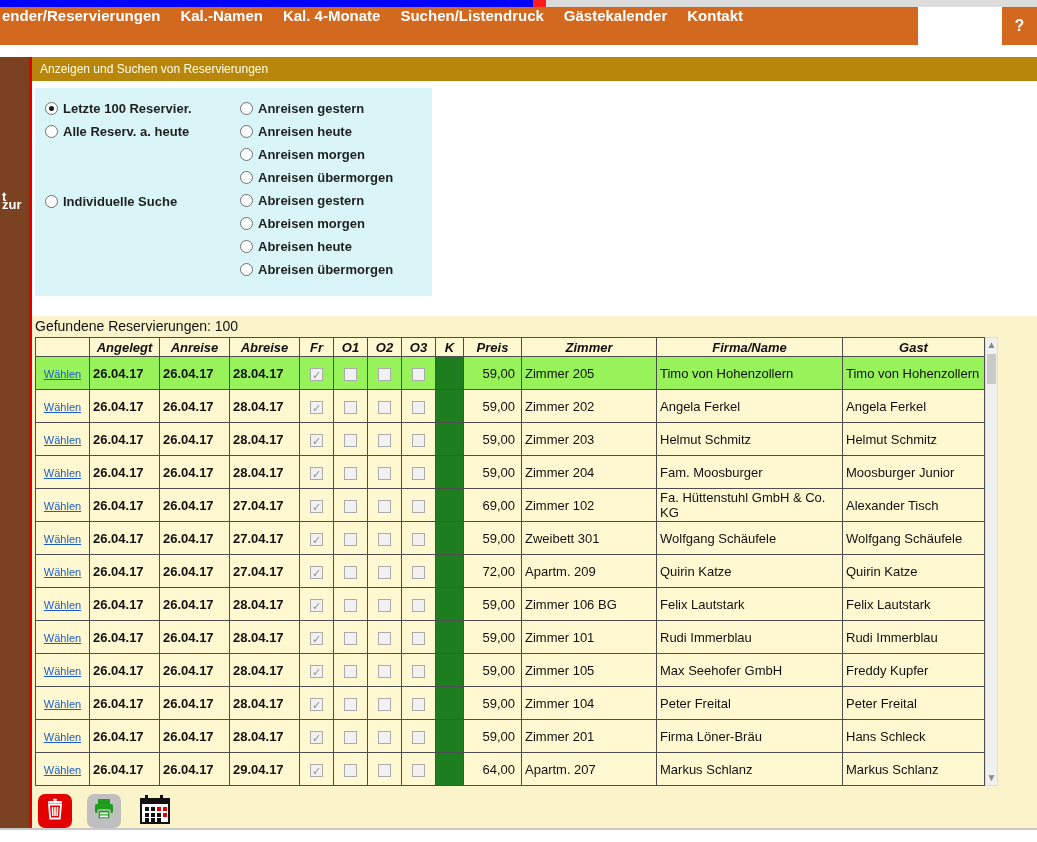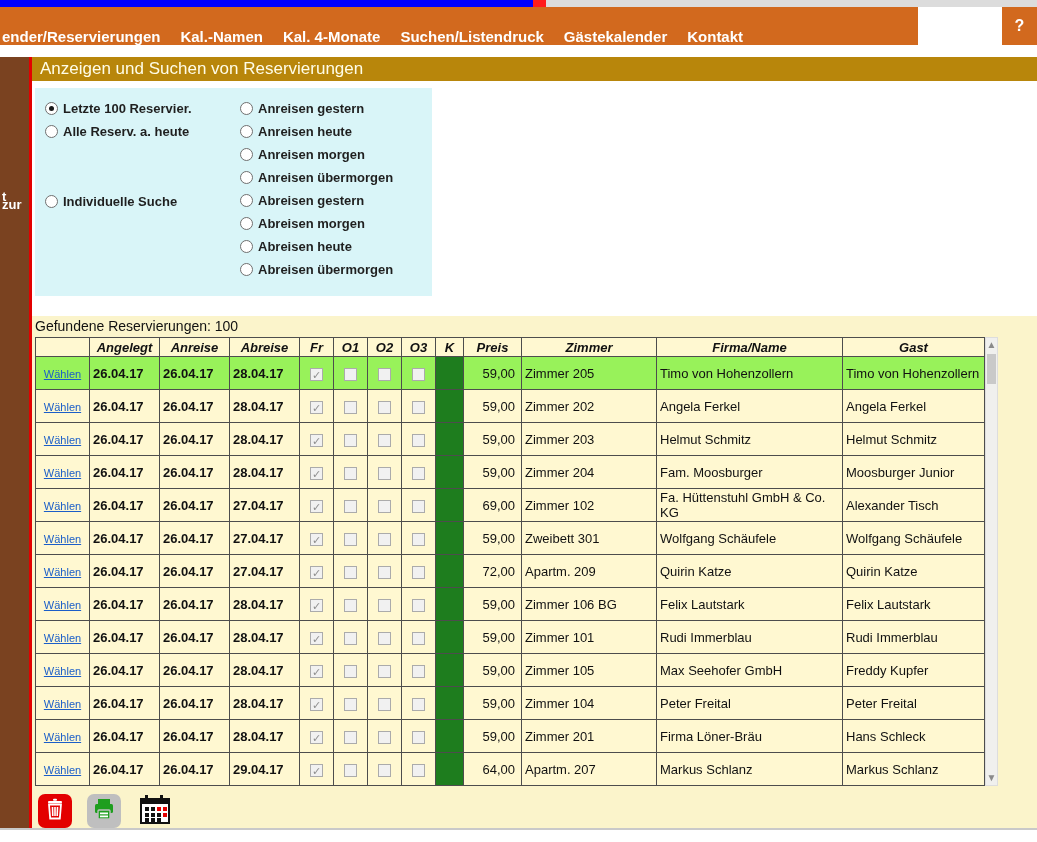--- a/index.html
+++ b/index.html
@@ -7,37 +7,37 @@
     font-family:"Liberation Sans", sans-serif; }
 
   
   .top-strip { height:7px; display:flex; }
   .top-strip .seg-blue { width:533px; background:var(--top_blue); }
   .top-strip .seg-red  { width:13px;  background:var(--top_red); }
   .top-strip .seg-gray { flex:1;      background:var(--top_gray); }
 
   
   .menubar { height:38px; display:flex; background:#fff; }
-  .menu-main { width:918px; background:var(--menu_orange); display:flex; align-items:flex-end; }
+  .menu-main { width:918px; background:var(--menu_orange); display:flex; align-items:flex-start; }
   .menu-item { color:#fff; font-weight:bold; font-size:15px; padding:0 10px; white-space:nowrap; cursor:default; }
   .menu-item:first-child { padding-left:2px; }
   .menu-help { width:35px; margin-left:auto; background:var(--menu_orange); color:#fff;
     font-weight:bold; font-size:16px; display:flex; align-items:center; justify-content:center; }
   .menu-gap { height:12px; background:#fff; }
 
   
   .main { display:flex; height:771px; }
   .sidebar { width:29px; background:var(--sidebar_brown); position:relative; }
   .sidebar .frag { position:absolute; color:#fff; font-weight:bold; font-size:13px; left:2px; }
   .frag-1 { top:132px; } .frag-2 { top:140px; }
   .redline { width:3px; background:var(--accent_red); }
   .content { flex:1; display:flex; flex-direction:column; background:#fff; }
 
   .titlebar { height:24px; background:var(--title_gold); color:#FFFDE8;
-    font-size:17px; line-height:24px; padding-left:8px; }
+    font-size:12px; line-height:24px; padding-left:8px; }
 
   .panel-zone { background:#fff; padding:7px 0 0 3px; height:246px; }
   .search-panel { width:397px; height:208px; background:var(--panel_cyan);
     display:flex; padding:9px 0 0 10px;text-align:center; }
   .opt-col-left { width:195px; display:flex; flex-direction:column; }
   .opt-col-right { flex:1; display:flex; flex-direction:column; }
   .opt { display:flex; align-items:center; height:23px; }
   .opt.gap-top { margin-top:47px; }
   .radio { width:13px; height:13px; border:1px solid #707070; border-radius:50%;
     background:#fff; margin-right:5px; position:relative; flex:none; }

